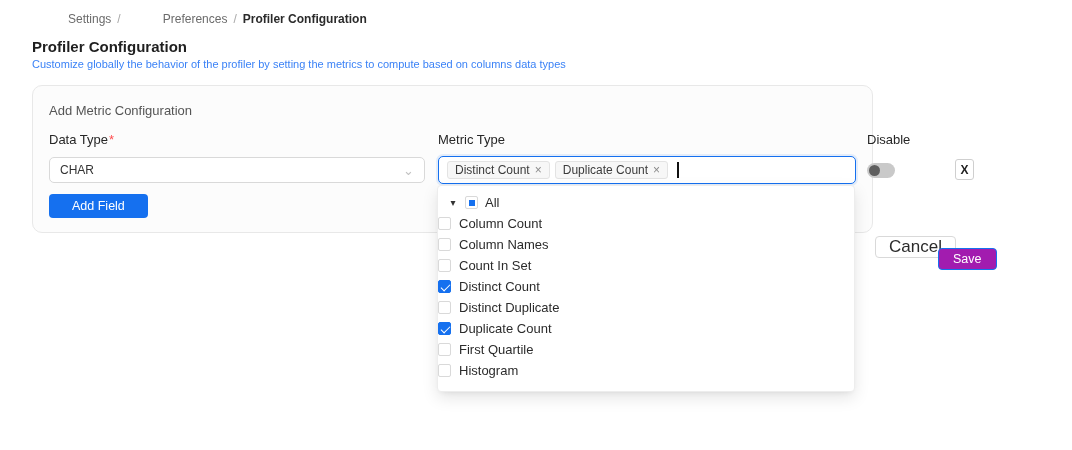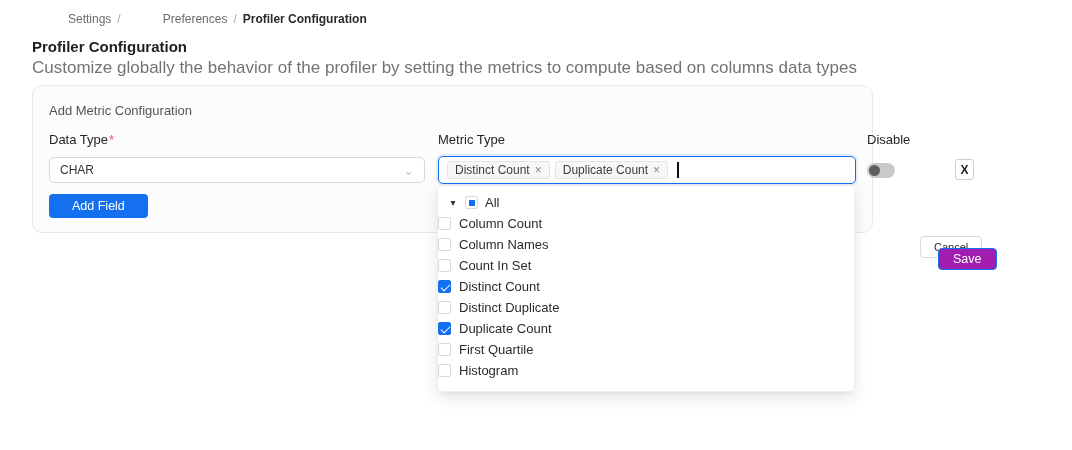--- a/index.html
+++ b/index.html
@@ -12,21 +12,21 @@
     color:#262626;
     overflow:hidden;
   }
   
   .breadcrumb { position:absolute; left:32px; top:12px; font-size:12px; color:#6b6b6b; display:flex; align-items:center; gap:6px; }
   .bc-link { color:#6b6b6b; cursor:pointer;margin-left:36px; }
   .bc-sep { color:#a8a8a8; }
   .bc-current { color:#2b2b2b; font-weight:bold; }
   
   .page-title { position:absolute; left:32px; top:38px; font-size:15px; font-weight:bold; color:#1f1f1f; }
-  .page-subtitle { position:absolute; left:32px; top:58px; font-size:17px; color:#737373; }
+  .page-subtitle { position:absolute; left:32px; top:58px; font-size:11px; color:#3b82f6; }
   
   .card {
     position:absolute; left:32px; top:85px; width:841px; height:148px;
     background:#fcfcfc; border:1px solid #e8e8e8; border-radius:10px;
   }
   .card-title { position:absolute; left:16px; top:17px; font-size:13px; color:#555555; }
   .field-label { position:absolute; font-size:13px; color:#262626; top:46px; }
   .lbl-datatype { left:16px; }
   .lbl-metric { left:405px; }
   .lbl-disable { left:834px; }
@@ -96,22 +96,22 @@
     content:""; position:absolute; left:3.5px; top:0.5px; width:4px; height:8px;
     border:solid #fff; border-width:0 1.6px 1.6px 0; transform:rotate(45deg);
   }
   .cb.indeterminate::after {
     content:""; position:absolute; left:2.5px; top:2.5px; width:6px; height:6px; background:#1570ef;
   }
   
   .cancel-btn {
     position:absolute; left:875px; top:236px; height:22px;
     background:#ffffff; border:1px solid #d9d9d9; border-radius:4px;
-    padding:0 13px; font-size:11px; color:#2b2b2b;
-    font-family:"Liberation Sans", sans-serif; cursor:pointer;margin-left:45px;
+    padding:0 13px; font-size:17px; color:#2b2b2b;
+    font-family:"Liberation Sans", sans-serif; cursor:pointer;
   }
   .save-btn {
     position:absolute; left:938px; top:248px; height:22px;
     background:#a21caf; border:1px solid #1570ef; border-radius:4px;
     padding:0 14px; font-size:12.5px; color:#ffffff;
     font-family:"Liberation Sans", sans-serif; cursor:pointer;
   }
 </style>
 </head>
 <body>

